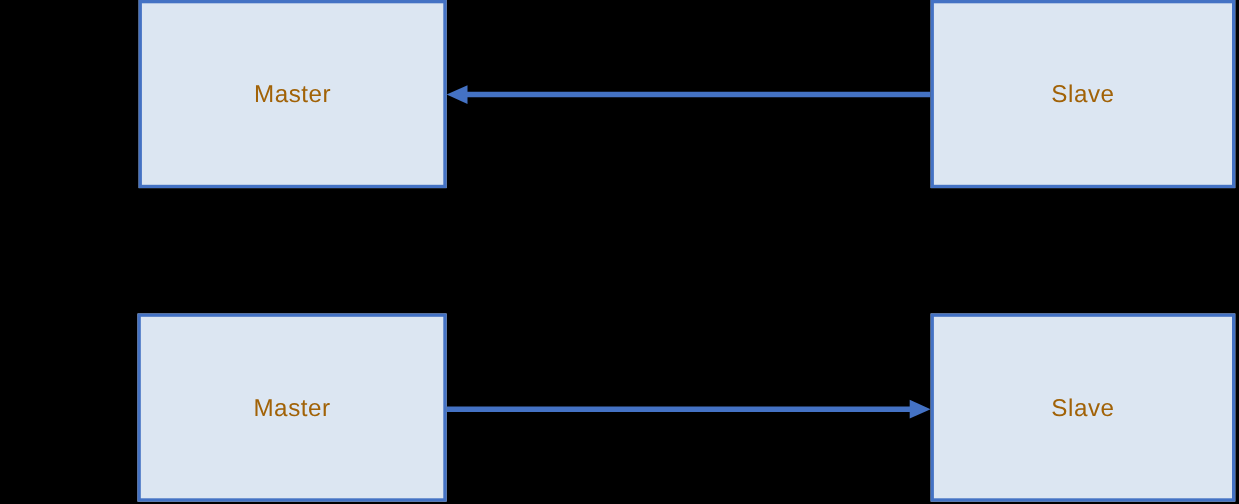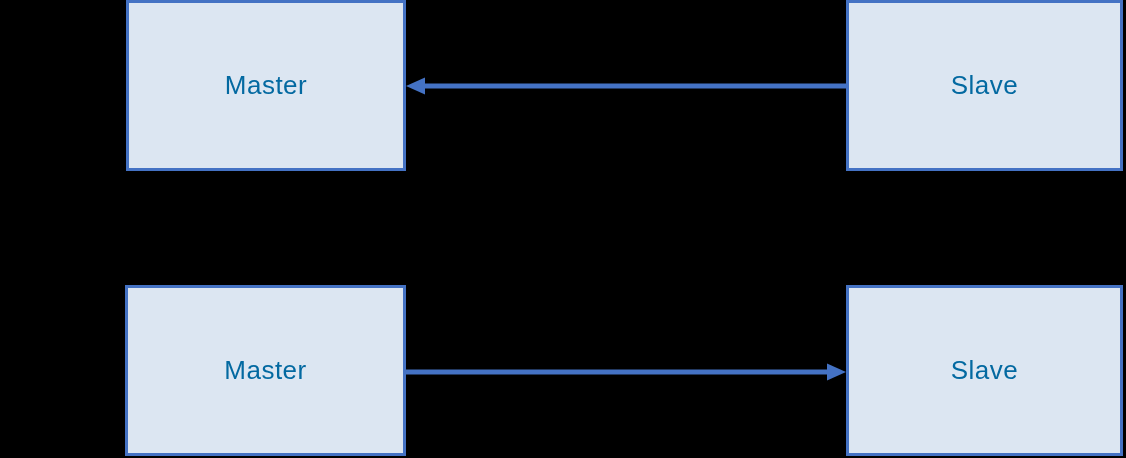--- a/index.html
+++ b/index.html
@@ -18,22 +18,22 @@
   .node {
     position: absolute;
     box-sizing: border-box;
     background: #DCE6F2;
     border: 3px solid #4472C4;
     display: flex;
     align-items: center;
     justify-content: center;
   }
   .node .label {
-    font-size: 26px;
-    color: #0369a1;
+    font-size: 22px;
+    color: #a16207;
     letter-spacing: 0.5px;
   }
   .node-master-top  { left: 126px; top: 0px;   width: 280px; height: 171px; }
   .node-slave-top   { left: 846px; top: 0px;   width: 277px; height: 171px; }
   .node-master-bottom { left: 125px; top: 285px; width: 281px; height: 171px; }
   .node-slave-bottom  { left: 846px; top: 285px; width: 277px; height: 171px; }
   .connector {
     position: absolute;
     display: block;
   }

